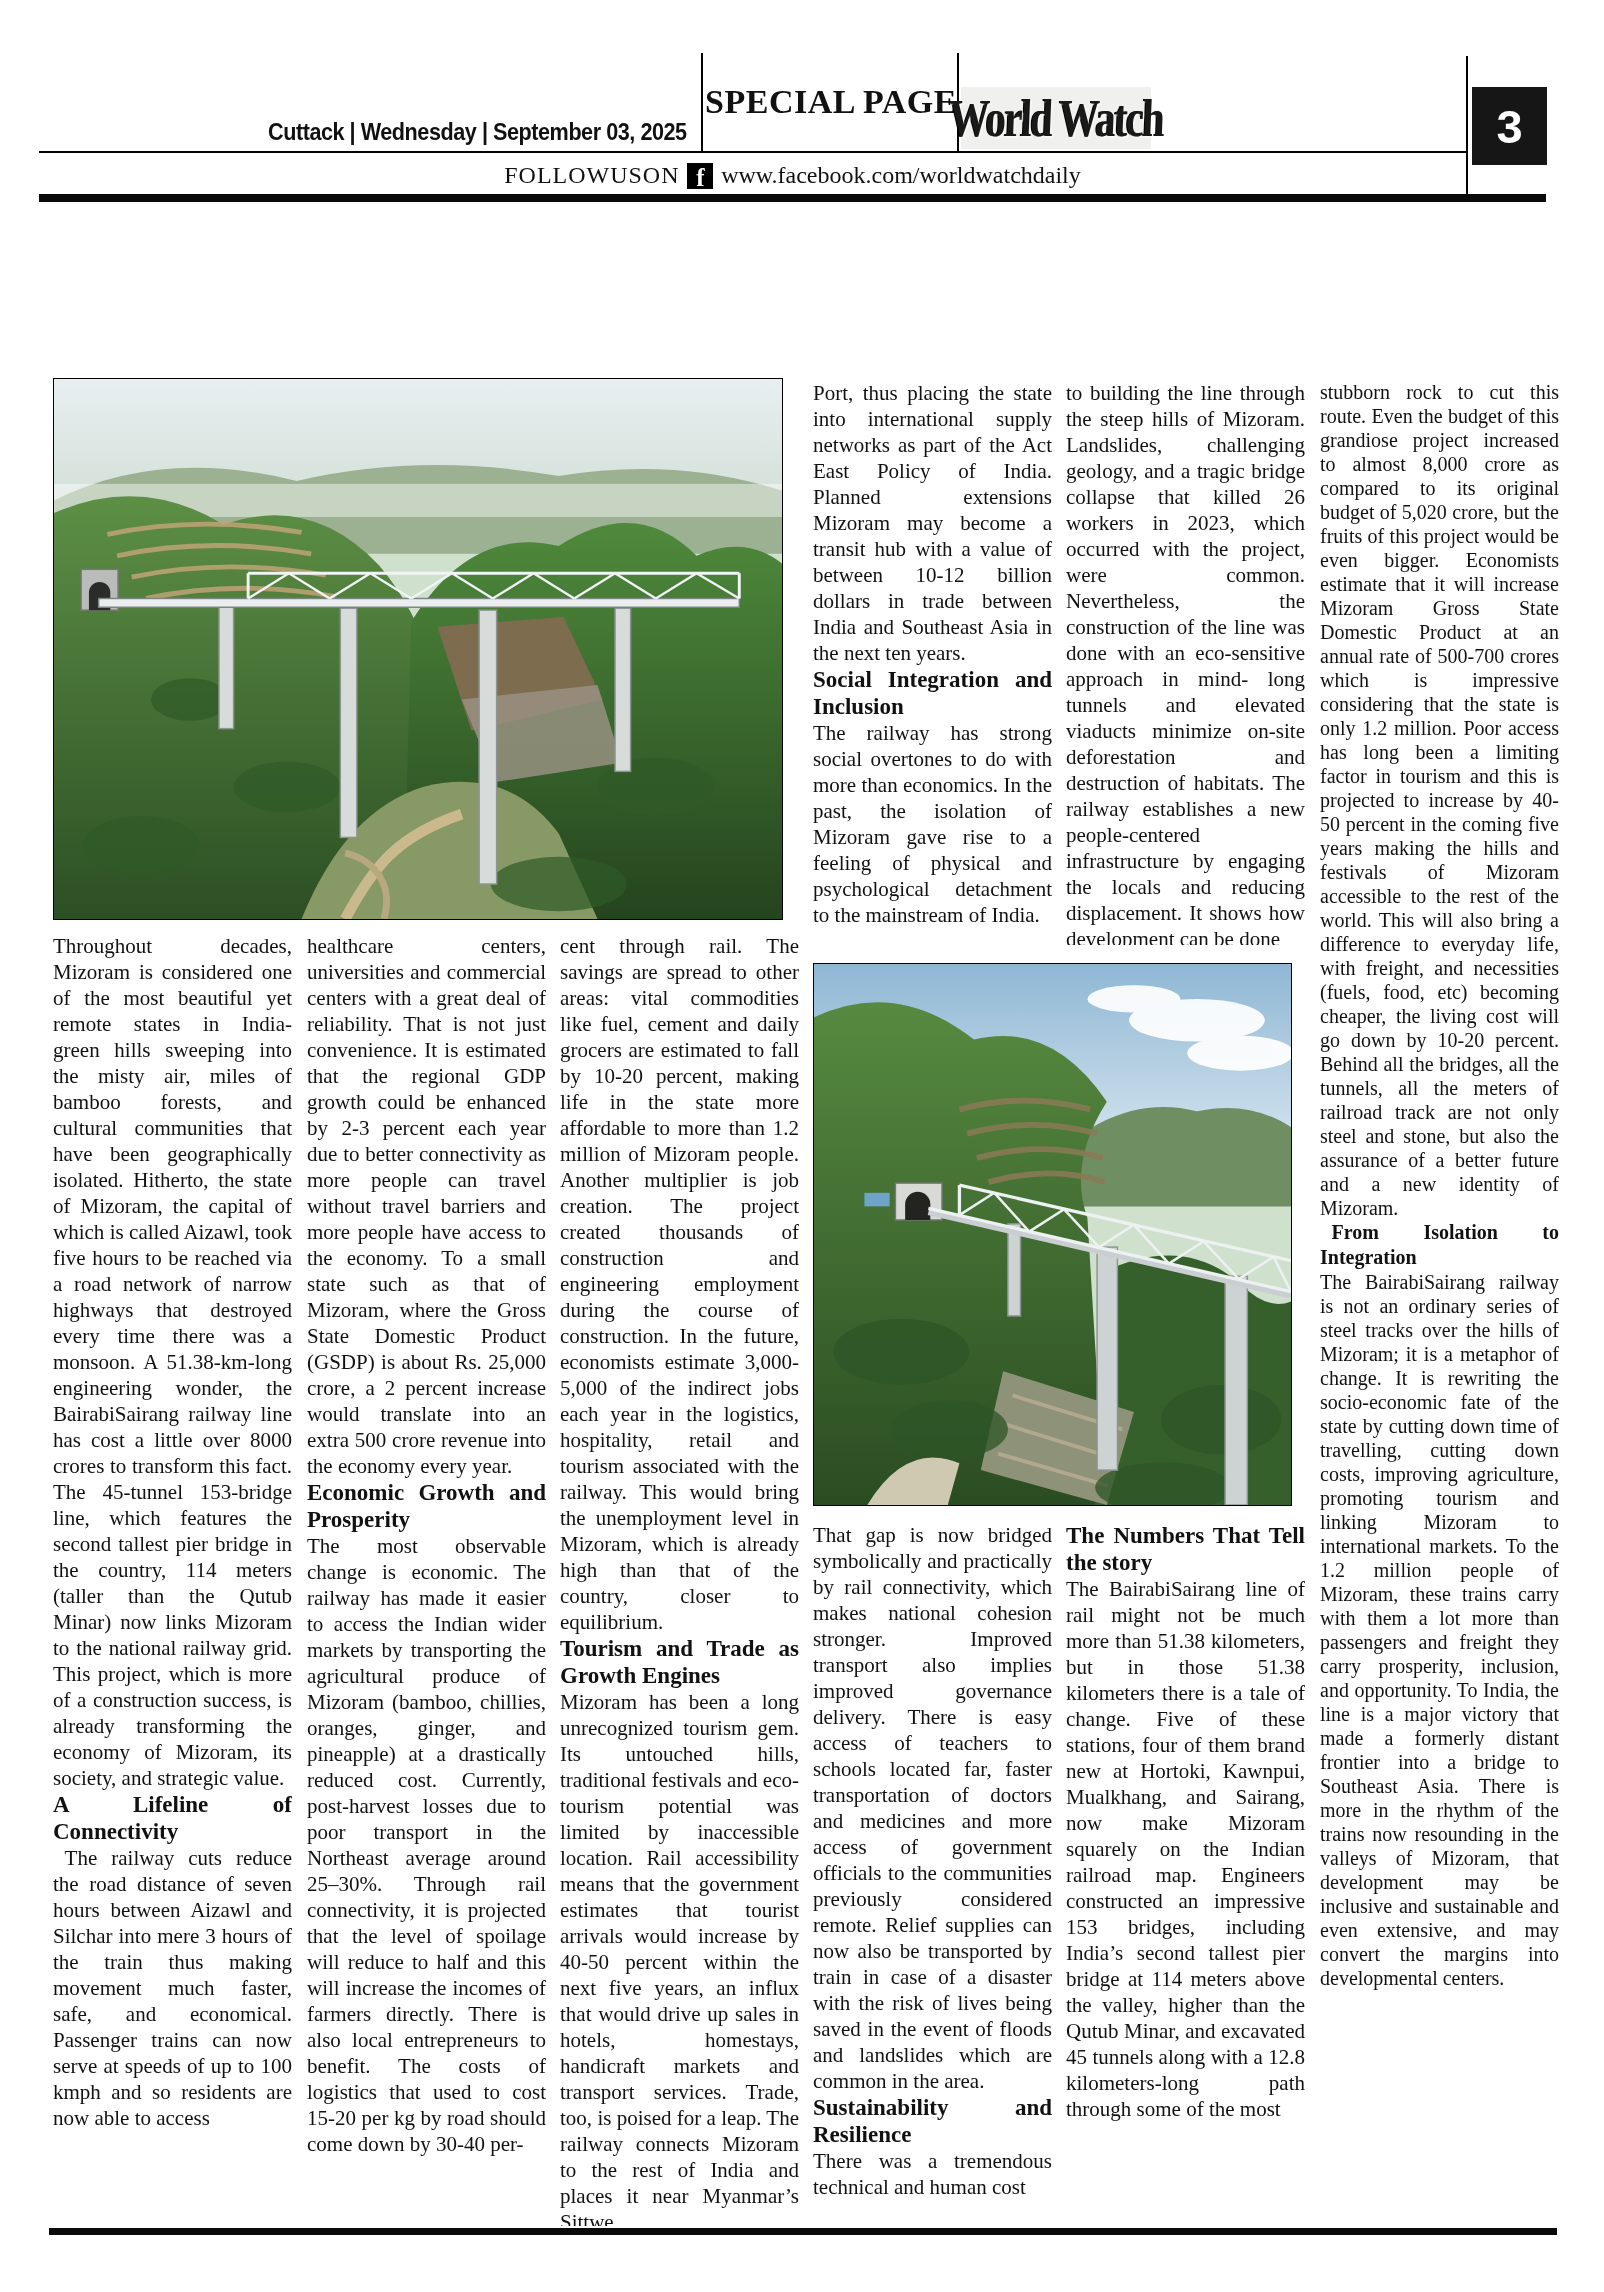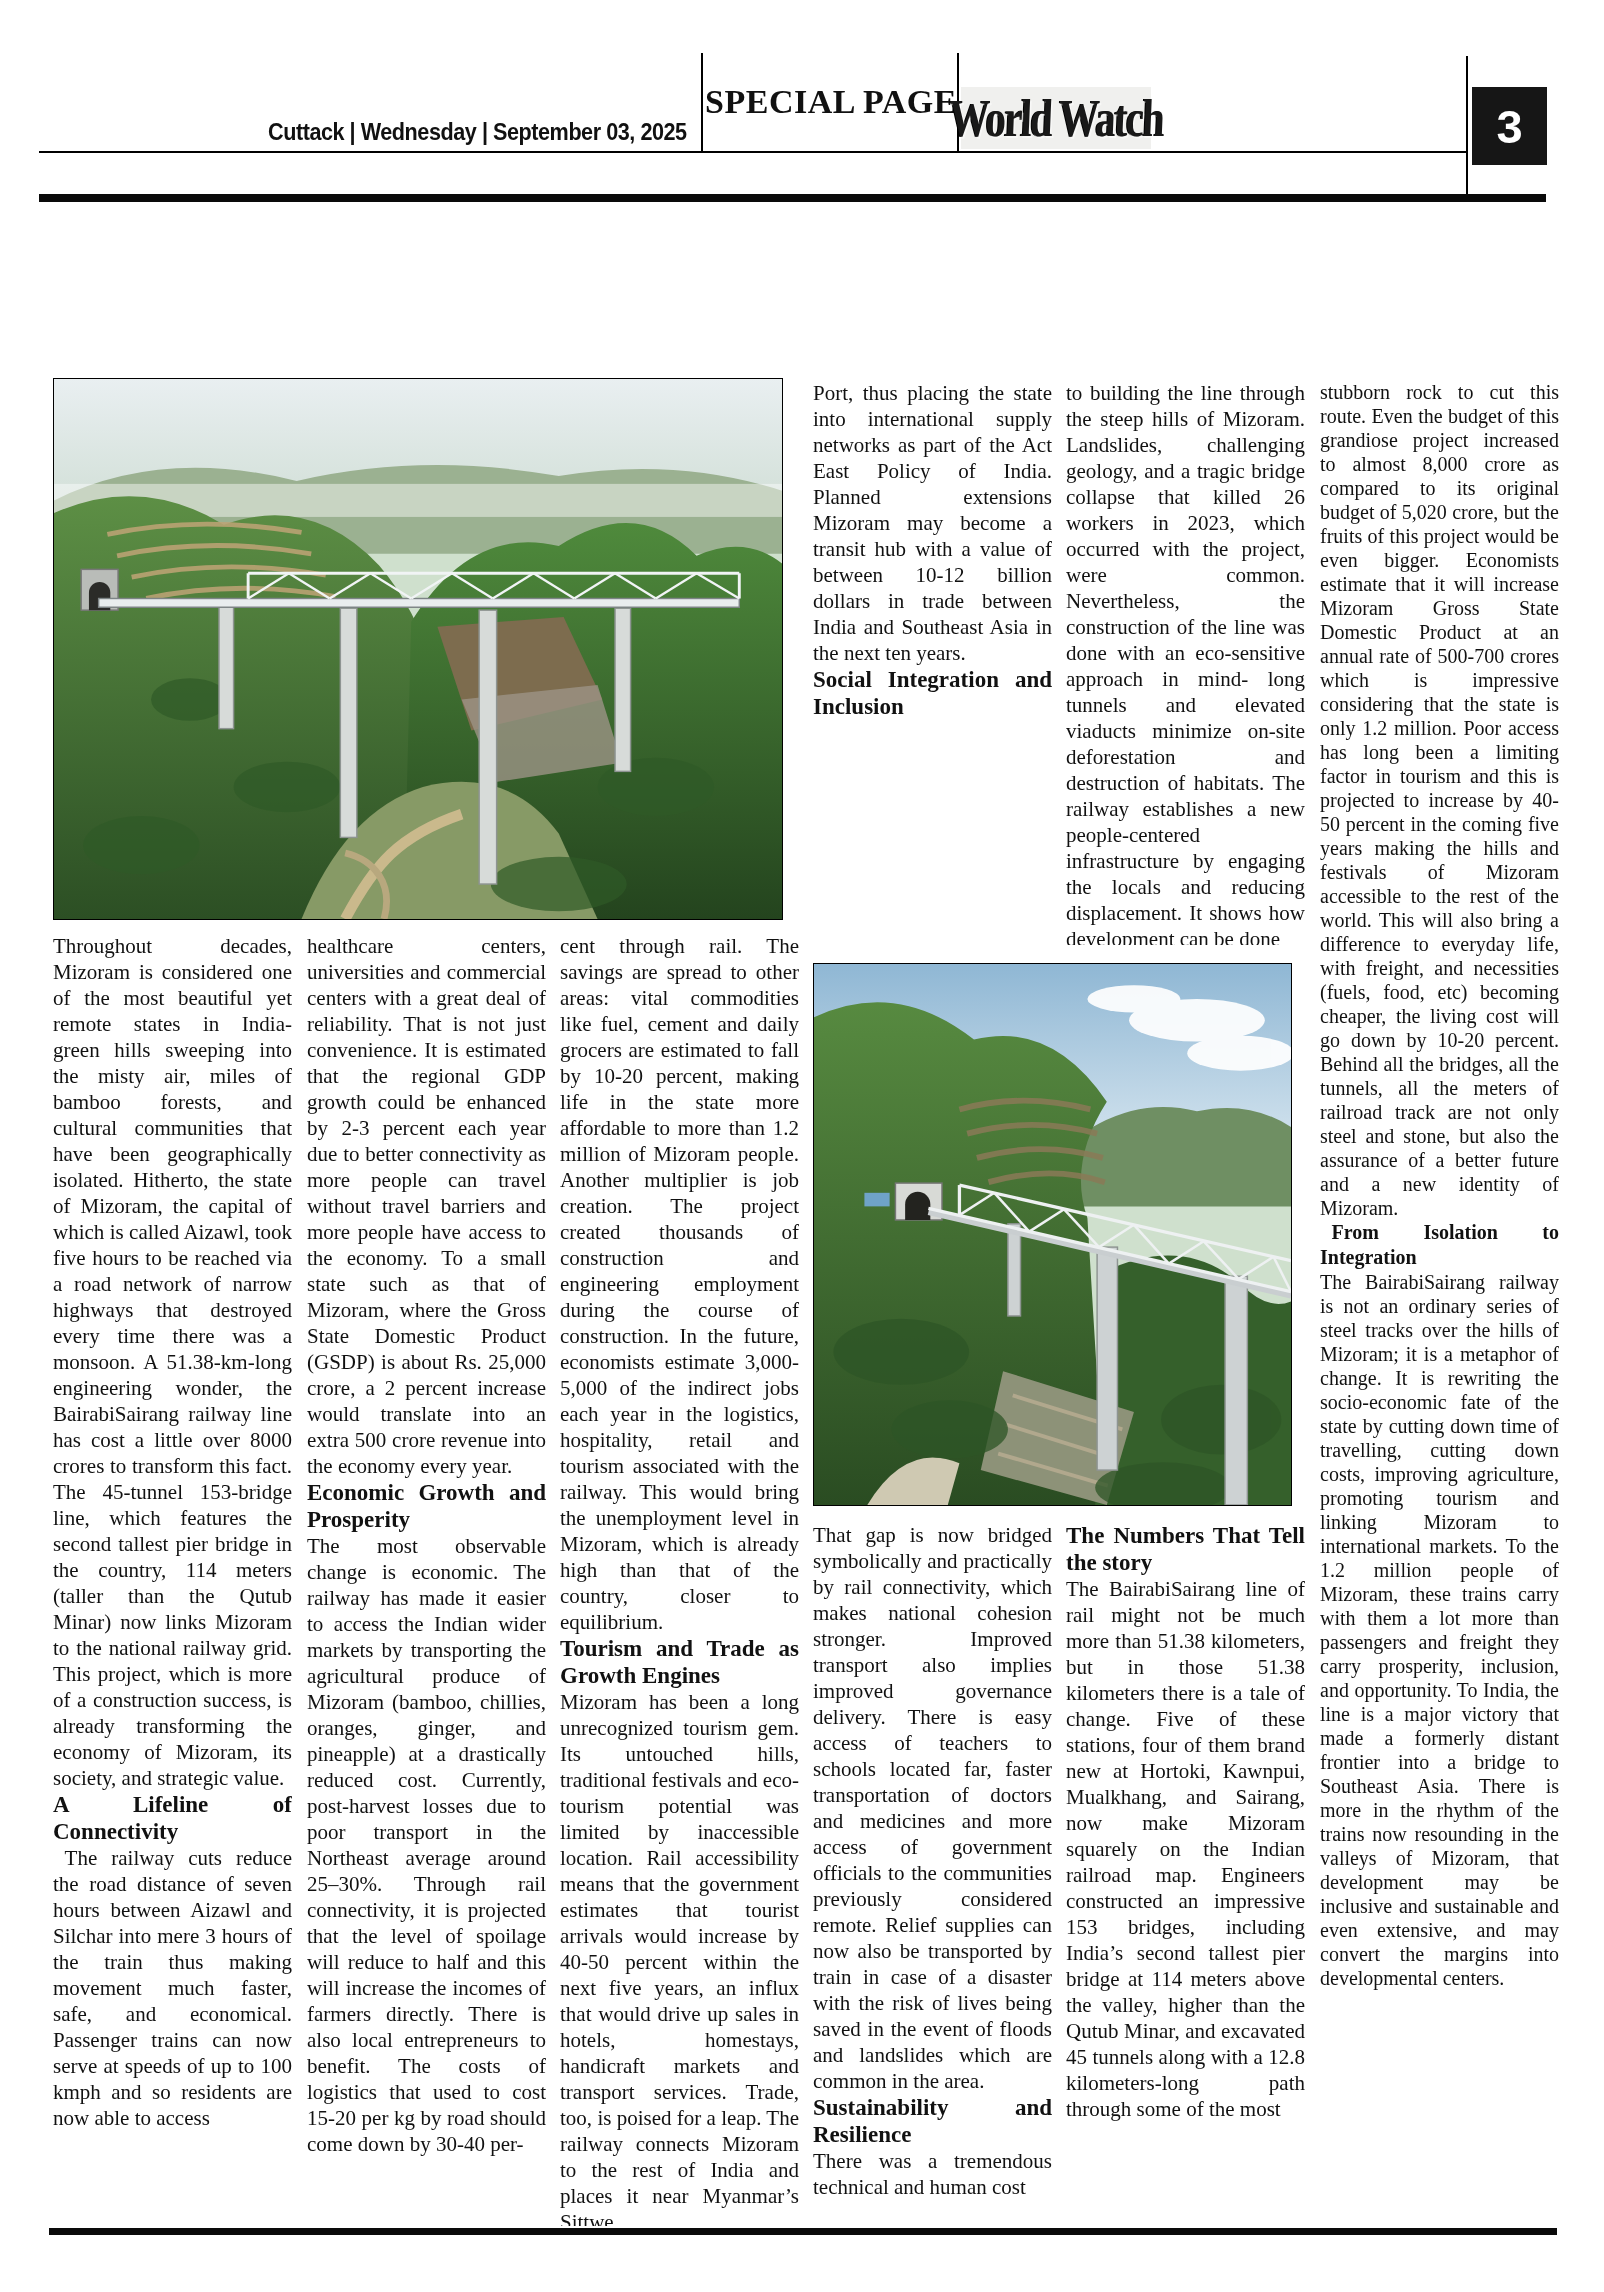--- a/index.html
+++ b/index.html
@@ -64,20 +64,27 @@
   <div class="dateline">Cuttack | Wednesday | September 03, 2025</div>
   <div class="vline v1"></div>
   <div class="section-label">SPECIAL PAGE</div>
   <div class="vline v2"></div>
   <div class="masthead-box">
     <span class="masthead">World Watch</span>
   </div>
   <div class="vline v3"></div>
   <div class="pagebox">3</div>
   <div class="thin-rule"></div>
+  <div class="follow-row">
+    <span class="follow-label">FOLLOWUSON</span>
+    <span class="fb-icon">
+        <span>f</span>
+      </span>
+    <span class="fb-url">www.facebook.com/worldwatchdaily</span>
+  </div>
   <div class="thick-rule"></div>
 
 
   <figure class="photo ph1" style="margin:0;">
     <svg viewBox="0 0 750 556" preserveAspectRatio="none">
       <defs>
         <linearGradient id="sky1" x1="0" y1="0" x2="0" y2="1">
           <stop offset="0" stop-color="#e9eff1"></stop>
             <stop offset="1" stop-color="#cddcd2"></stop>
         </linearGradient>
@@ -235,20 +242,21 @@
 
   <section class="col c3">
     <p>cent through rail. The savings are spread to other areas: vital commodities like fuel, cement and daily grocers are estimated to fall by 10-20 percent, making life in the state more affordable to more than 1.2 million of Mizoram people. Another multiplier is job creation. The project created thousands of construction and engineering employment during the course of construction. In the future, economists estimate 3,000-5,000 of the indirect jobs each year in the logistics, hospitality, retail and tourism associated with the railway. This would bring the unemployment level in Mizoram, which is already high than that of the country, closer to equilibrium.</p>
     <h3>Tourism and Trade as Growth Engines</h3>
     <p>Mizoram has been a long unrecognized tourism gem. Its untouched hills, traditional festivals and eco-tourism potential was limited by inaccessible location. Rail accessibility means that the government estimates that tourist arrivals would increase by 40-50 percent within the next five years, an influx that would drive up sales in hotels, homestays, handicraft markets and transport services. Trade, too, is poised for a leap. The railway connects Mizoram to the rest of India and places it near Myanmar’s Sittwe</p>
   </section>
 
   <section class="col c4t">
     <p>Port, thus placing the state into international supply networks as part of the Act East Policy of India. Planned extensions Mizoram may become a transit hub with a value of between 10-12 billion dollars in trade between India and Southeast Asia in the next ten years.</p>
     <h3>Social Integration and Inclusion</h3>
+    <p>The railway has strong social overtones to do with more than economics. In the past, the isolation of Mizoram gave rise to a feeling of physical and psychological detachment to the mainstream of India.</p>
   </section>
 
   <section class="col c5t">
     <p>to building the line through the steep hills of Mizoram. Landslides, challenging geology, and a tragic bridge collapse that killed 26 workers in 2023, which occurred with the project, were common. Nevertheless, the construction of the line was done with an eco-sensitive approach in mind- long tunnels and elevated viaducts minimize on-site deforestation and destruction of habitats. The railway establishes a new people-centered infrastructure by engaging the locals and reducing displacement. It shows how development can be done</p>
   </section>
 
   <section class="col c4b">
     <p>That gap is now bridged symbolically and practically by rail connectivity, which makes national cohesion stronger. Improved transport also implies improved governance delivery. There is easy access of teachers to schools located far, faster transportation of doctors and medicines and more access of government officials to the communities previously considered remote. Relief supplies can now also be transported by train in case of a disaster with the risk of lives being saved in the event of floods and landslides which are common in the area.</p>
     <h3>Sustainability and Resilience</h3>
     <p>There was a tremendous technical and human cost</p>

